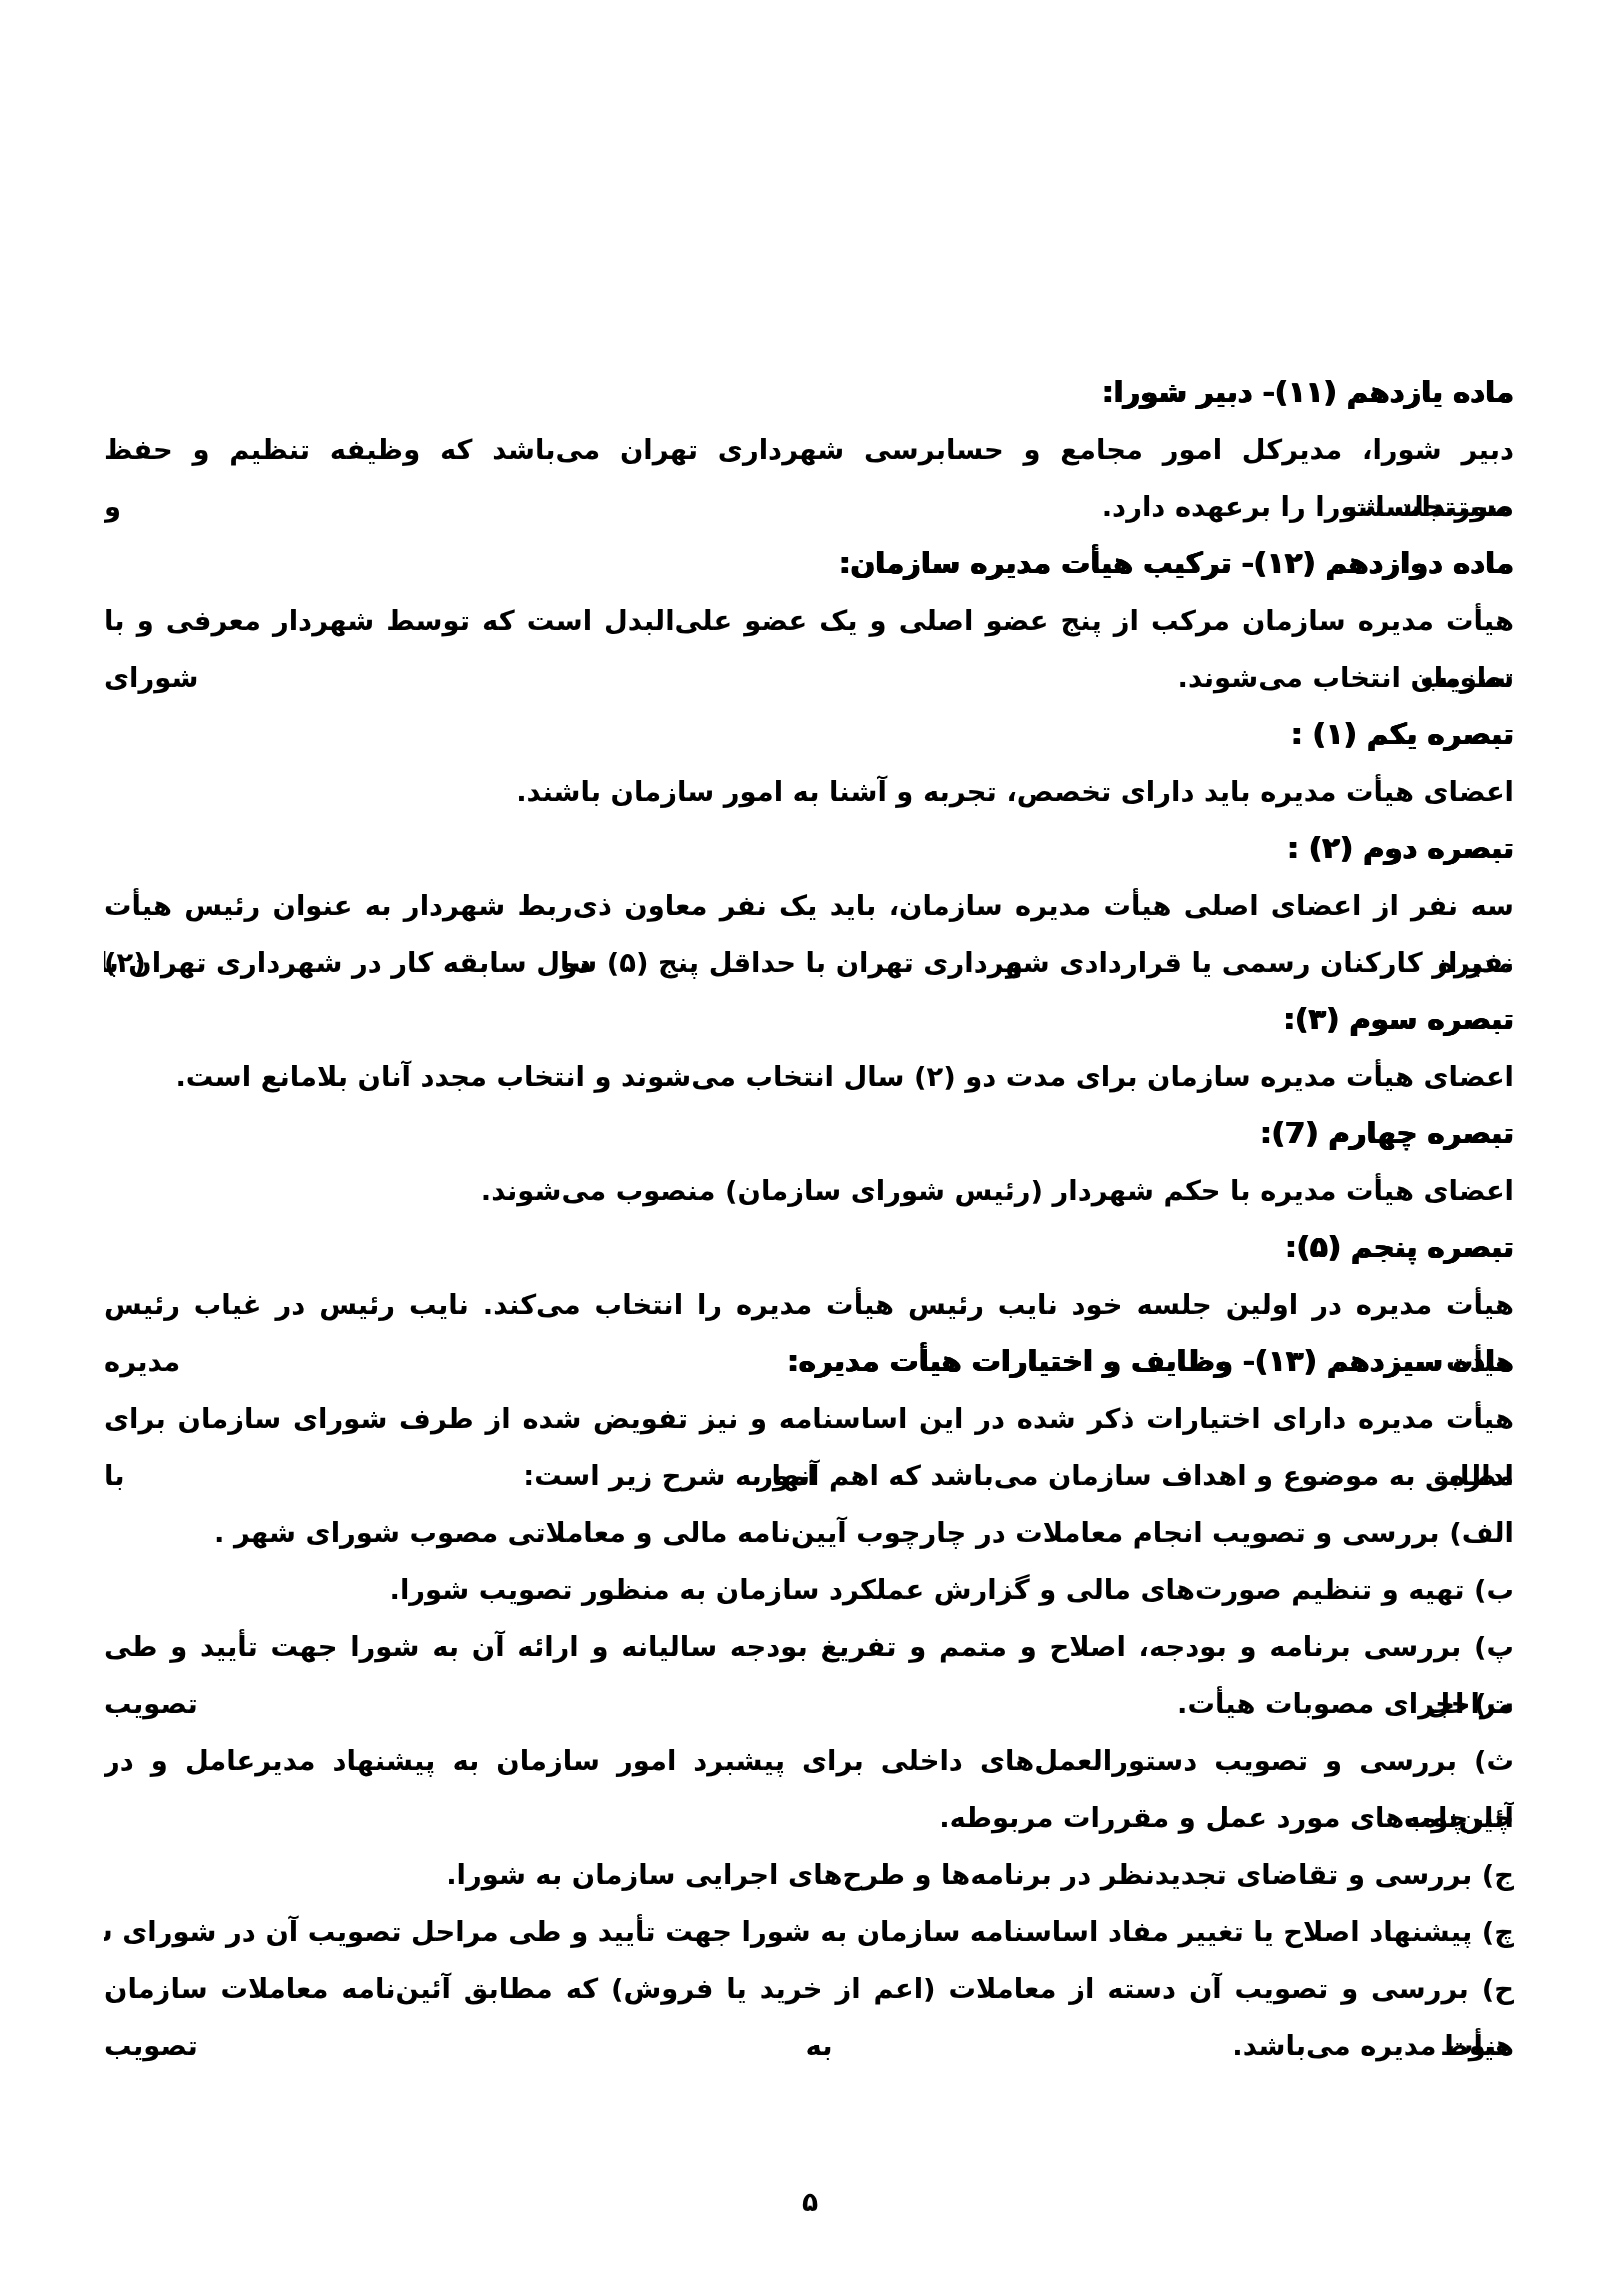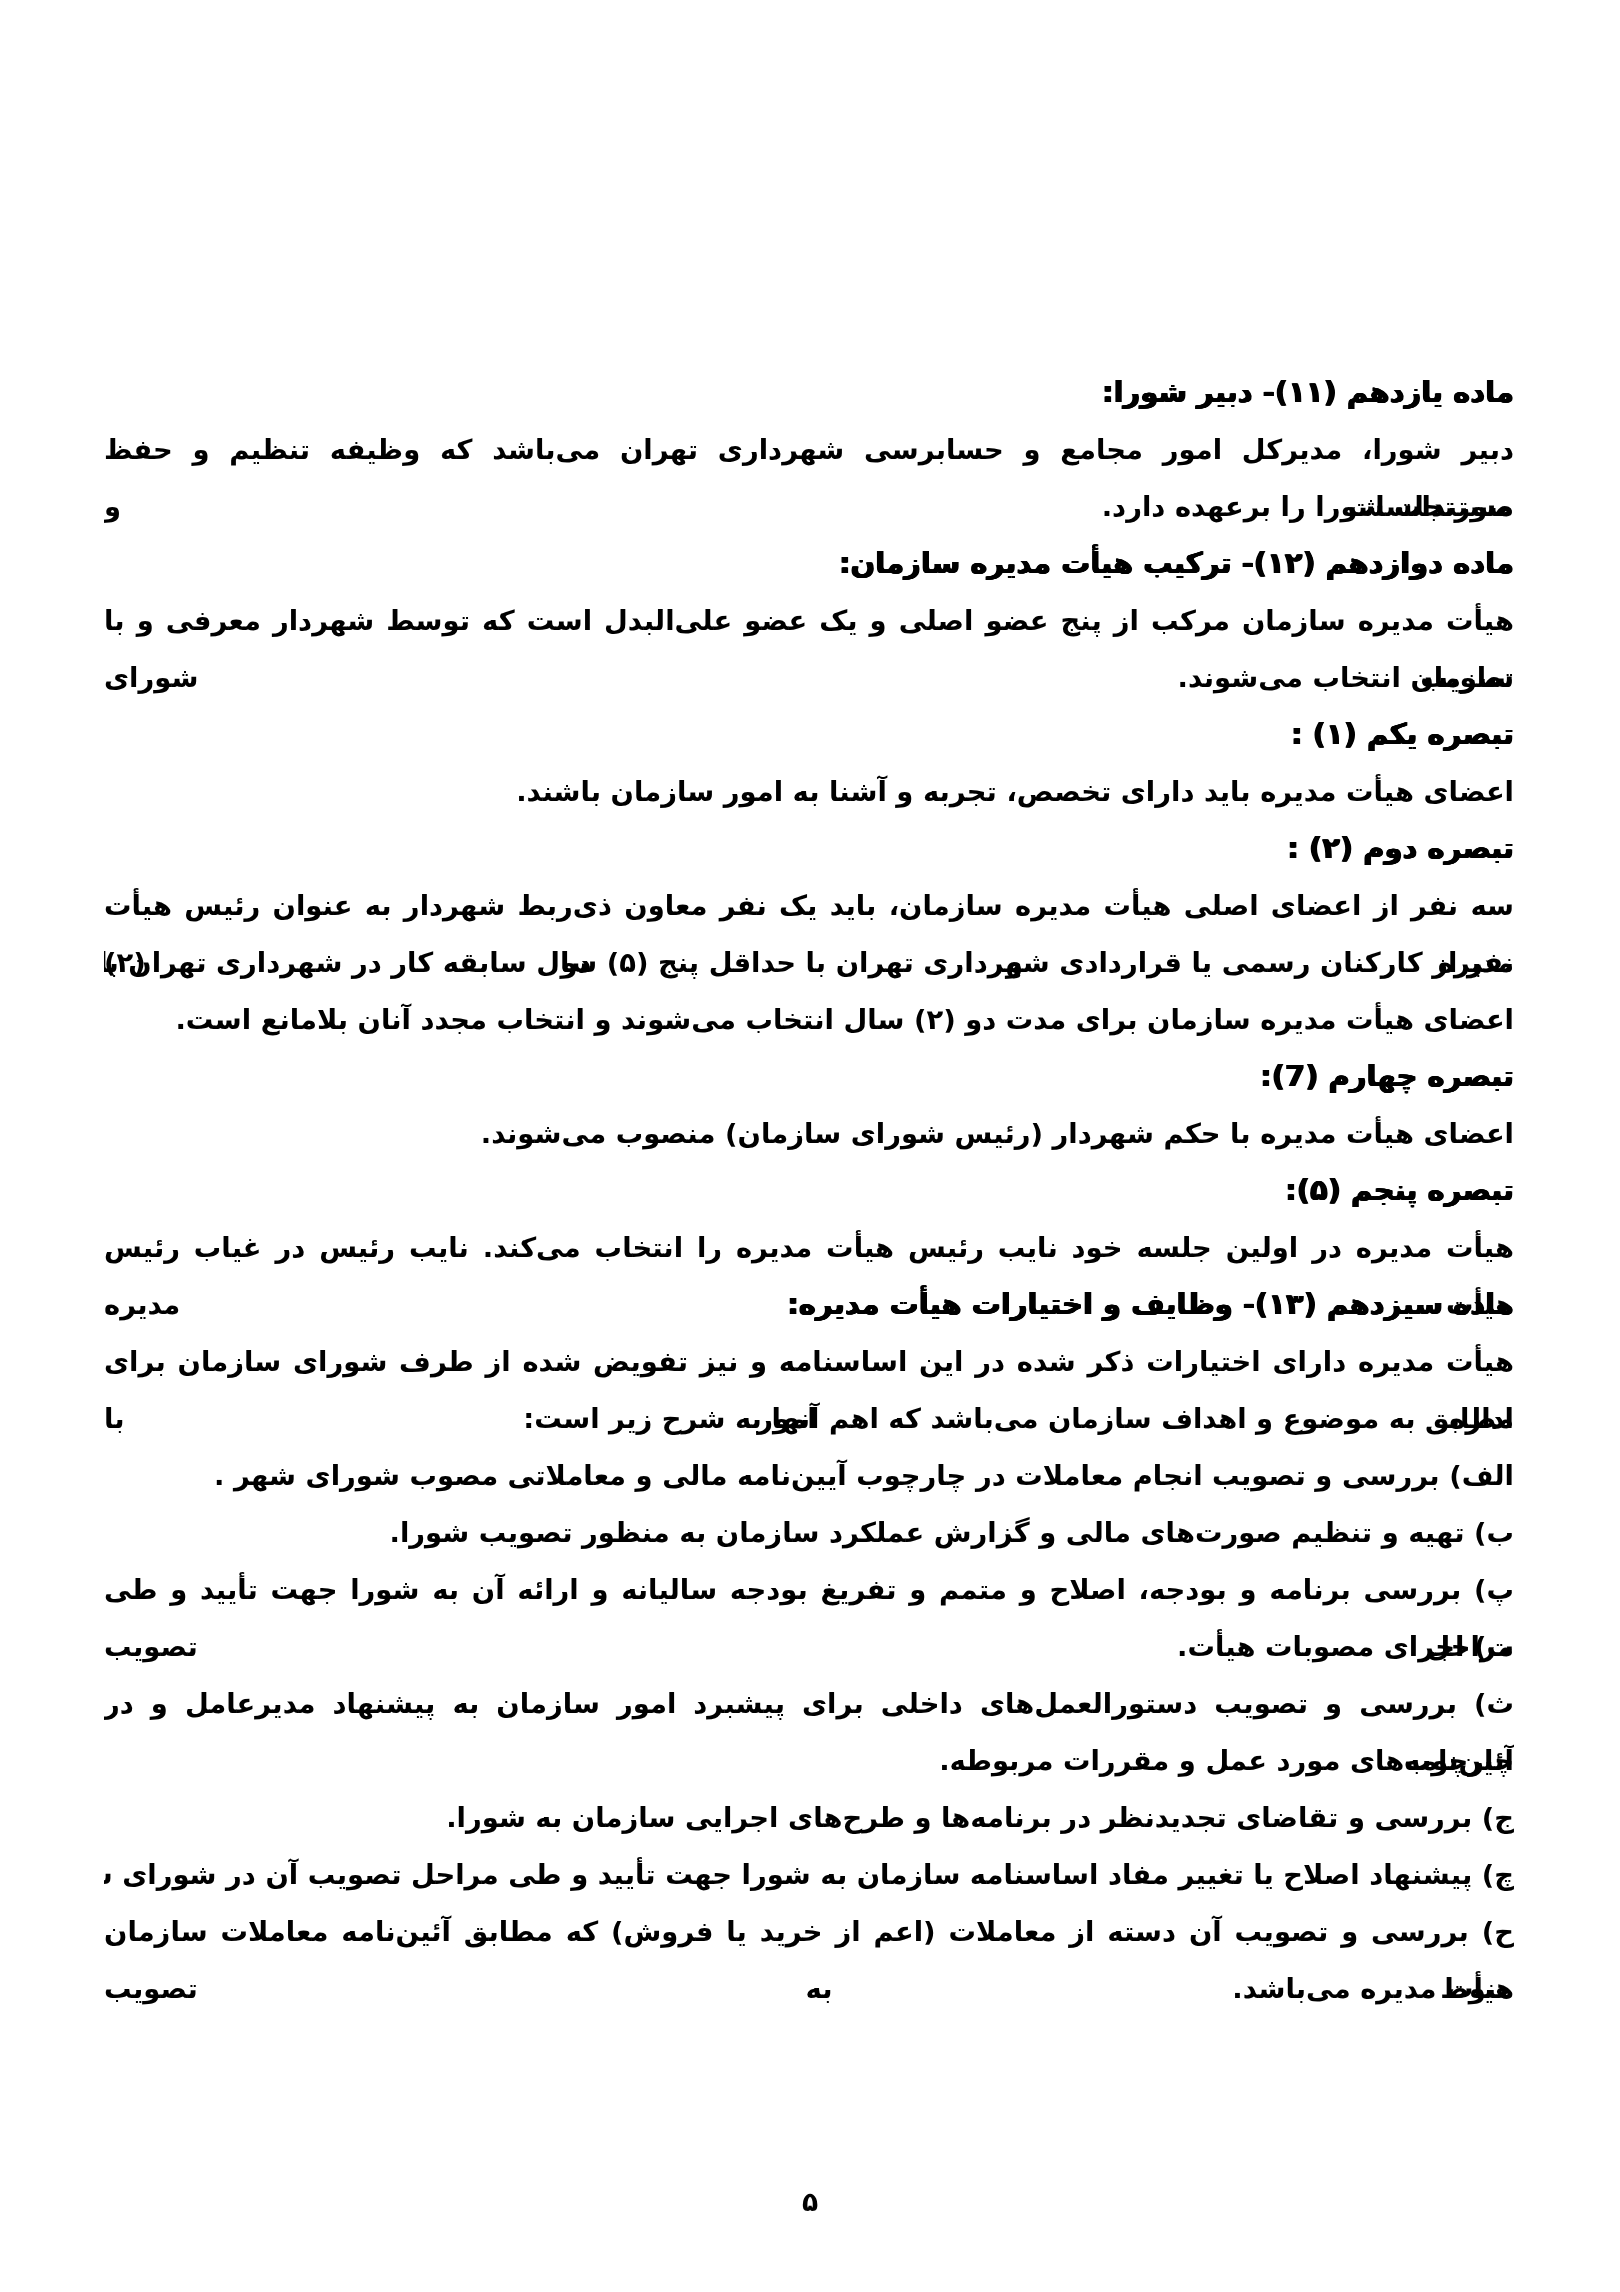--- a/index.html
+++ b/index.html
@@ -64,20 +64,21 @@
       <div class="line body stretch">دبیر شورا، مدیرکل امور مجامع و حسابرسی شهرداری تهران می‌باشد که وظیفه تنظیم و حفظ صورتجلسات و</div>
       <div class="line body">مستندات شورا را برعهده دارد.</div>
       <div class="line heading">ماده دوازدهم (۱۲)- ترکیب هیأت مدیره سازمان:</div>
       <div class="line body stretch">هیأت مدیره سازمان مرکب از پنج عضو اصلی و یک عضو علی‌البدل است که توسط شهردار معرفی و با تصویب شورای</div>
       <div class="line body">سازمان انتخاب می‌شوند.</div>
       <div class="line heading">تبصره یکم (۱) :</div>
       <div class="line body">اعضای هیأت مدیره باید دارای تخصص، تجربه و آشنا به امور سازمان باشند.</div>
       <div class="line heading">تبصره دوم (۲) :</div>
       <div class="line body stretch">سه نفر از اعضای اصلی هیأت مدیره سازمان، باید یک نفر معاون ذی‌ربط شهردار به عنوان رئیس هیأت مدیره و دو (۲)</div>
       <div class="line body">نفر از کارکنان رسمی یا قراردادی شهرداری تهران با حداقل پنج (۵) سال سابقه کار در شهرداری تهران باشند.</div>
+      <div class="line heading">تبصره سوم (۳):</div>
       <div class="line body">اعضای هیأت مدیره سازمان برای مدت دو (۲) سال انتخاب می‌شوند و انتخاب مجدد آنان بلامانع است.</div>
       <div class="line heading">تبصره چهارم (7):</div>
       <div class="line body">اعضای هیأت مدیره با حکم شهردار (رئیس شورای سازمان) منصوب می‌شوند.</div>
       <div class="line heading">تبصره پنجم (۵):</div>
       <div class="line body stretch">هیأت مدیره در اولین جلسه خود نایب رئیس هیأت مدیره را انتخاب می‌کند. نایب رئیس در غیاب رئیس هیأت مدیره</div>
       <div class="line heading">ماده سیزدهم (۱۳)- وظایف و اختیارات هیأت مدیره:</div>
       <div class="line body stretch">هیأت مدیره دارای اختیارات ذکر شده در این اساسنامه و نیز تفویض شده از طرف شورای سازمان برای اداره امور با</div>
       <div class="line body">مطابق به موضوع و اهداف سازمان می‌باشد که اهم آنها به شرح زیر است:</div>
       <div class="line body">الف) بررسی و تصویب انجام معاملات در چارچوب آیین‌نامه مالی و معاملاتی مصوب شورای شهر .</div>
       <div class="line body">ب) تهیه و تنظیم صورت‌های مالی و گزارش عملکرد سازمان به منظور تصویب شورا.</div>

